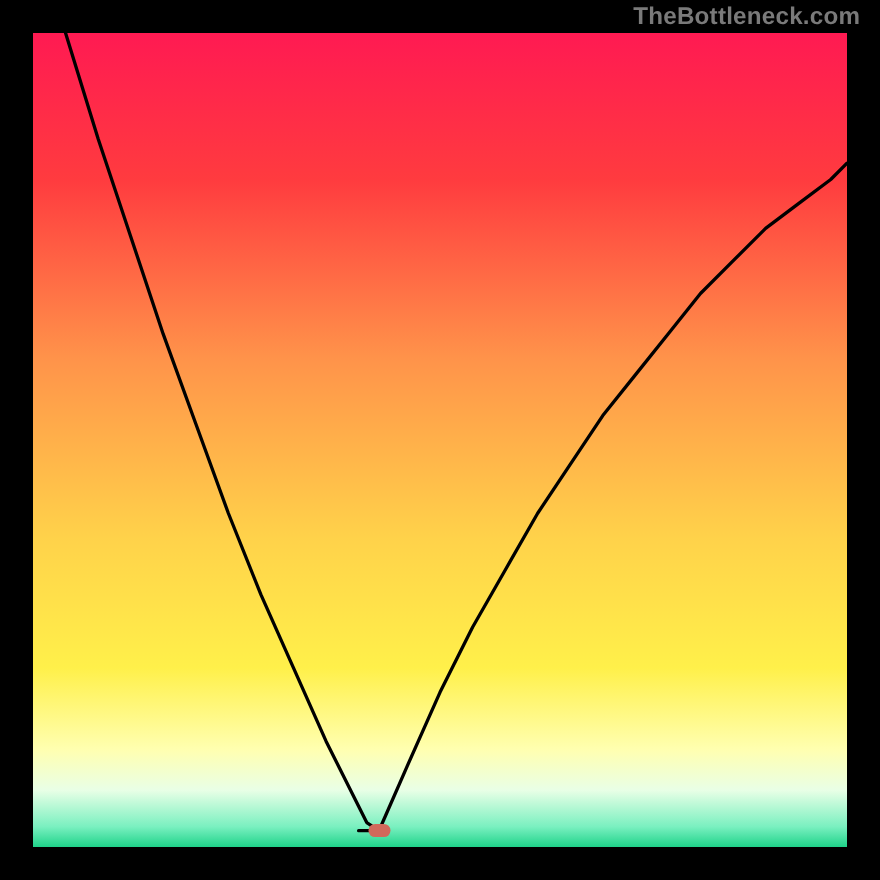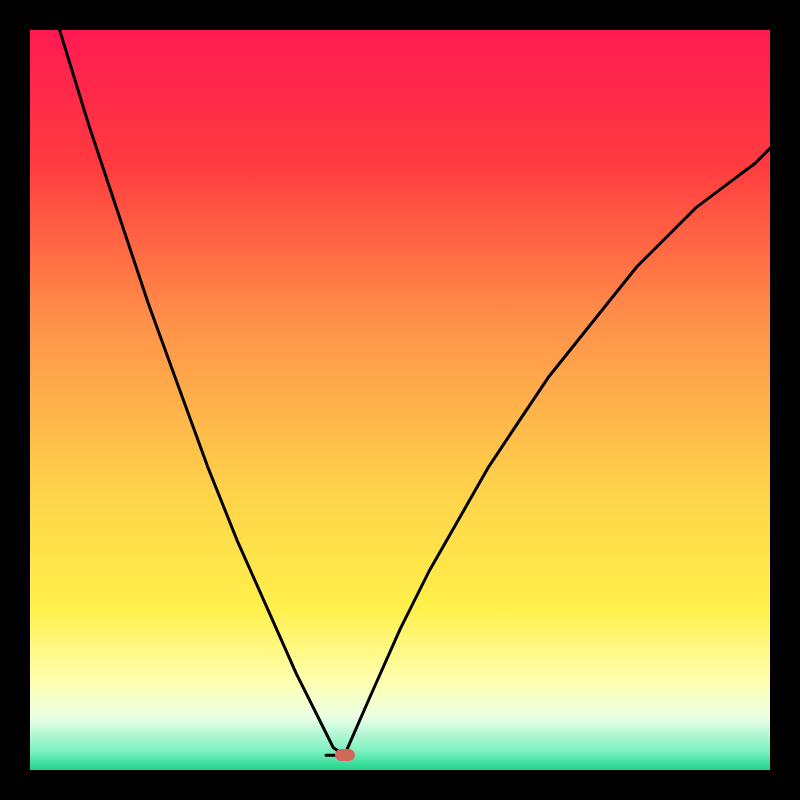--- a/index.html
+++ b/index.html
@@ -40,20 +40,21 @@
     height: 12px;
     border-radius: 6px;
     background: #d1695b;
     transform: translate(-50%, -50%);
   }
 </style>
 </head>
 <body>
 
 <div class="frame">
+  <div class="watermark">TheBottleneck.com</div>
   <div class="plot">
     <svg id="svg" width="740" height="740" viewBox="0 0 740 740">
       <defs>
         <linearGradient id="bg-grad" x1="0" y1="0" x2="0" y2="1">
             <stop offset="0%" stop-color="#ff1a52"></stop>
             <stop offset="18%" stop-color="#ff3b3f"></stop>
             <stop offset="40%" stop-color="#ff934a"></stop>
             <stop offset="62%" stop-color="#ffd24a"></stop>
             <stop offset="78%" stop-color="#fff04a"></stop>
             <stop offset="88%" stop-color="#ffffb0"></stop>

